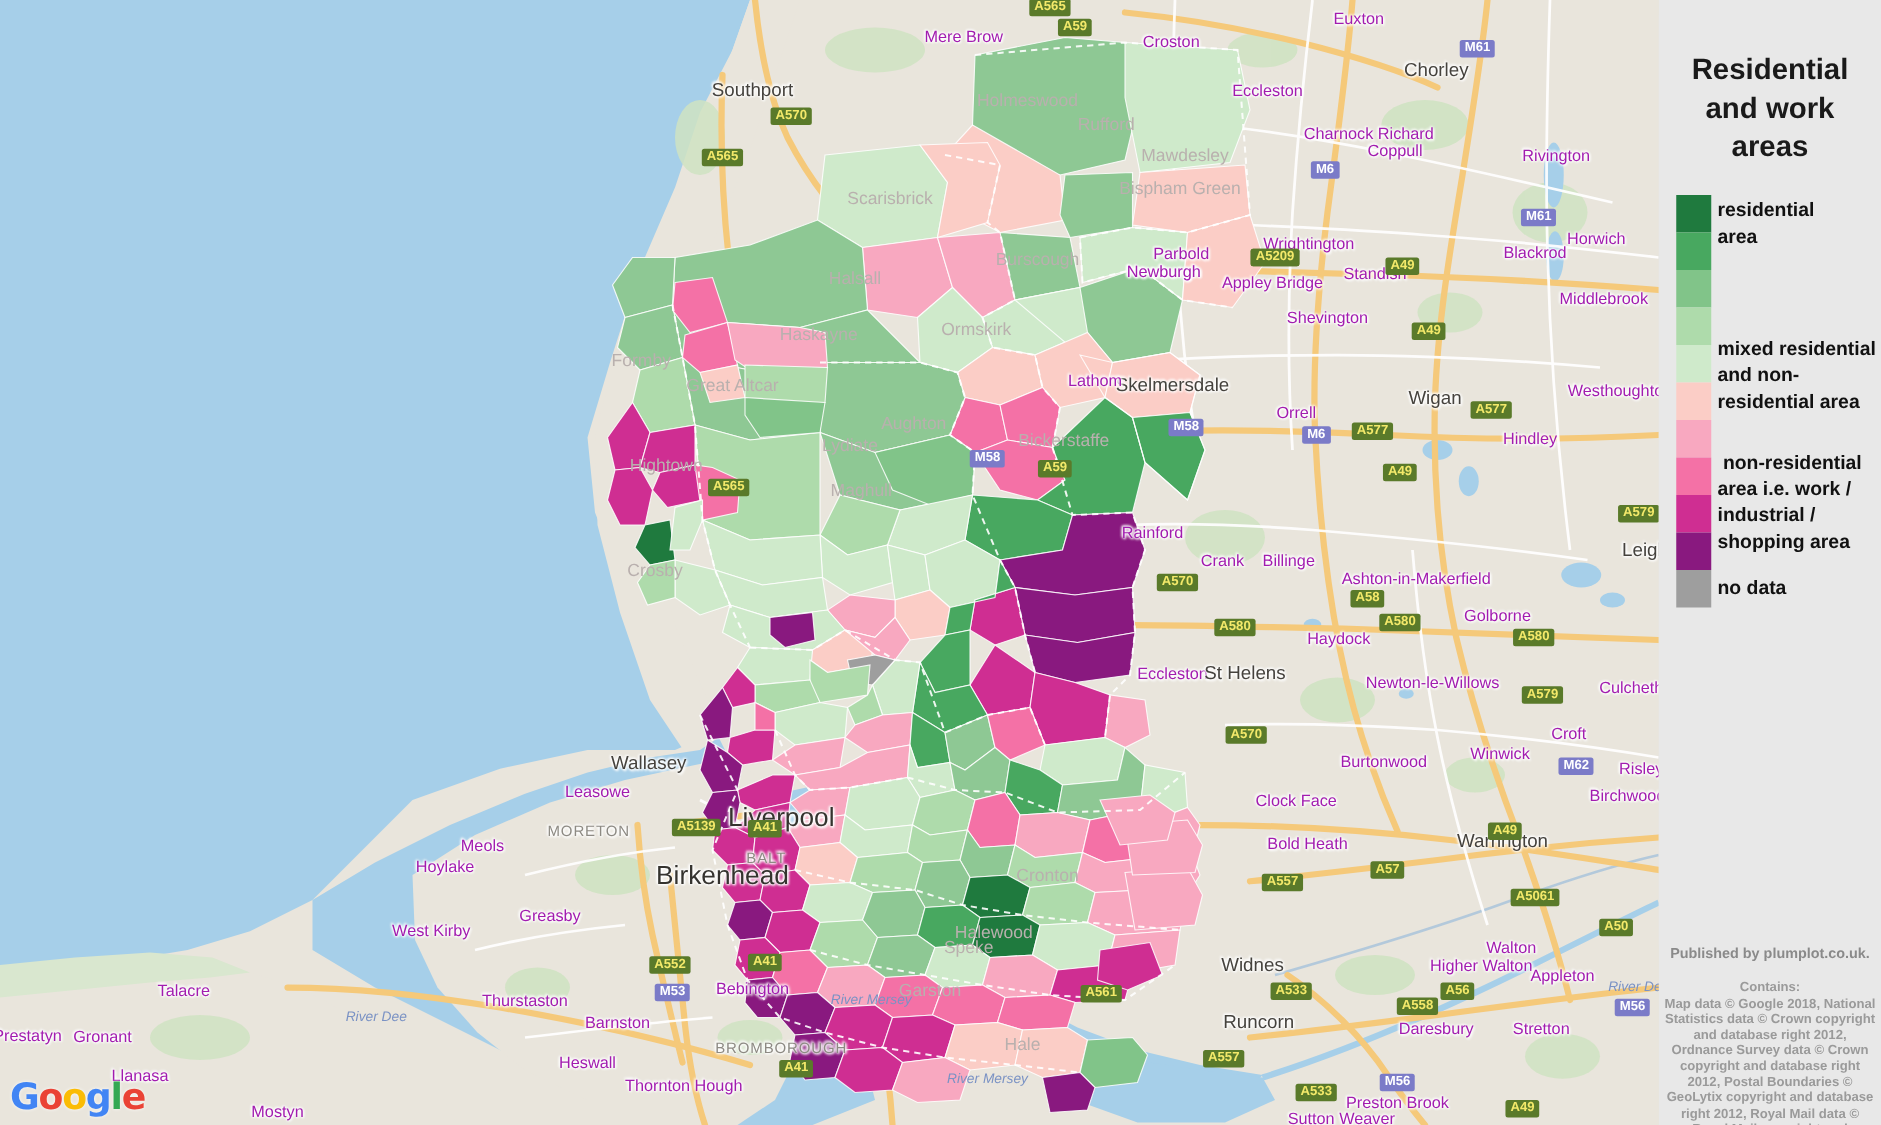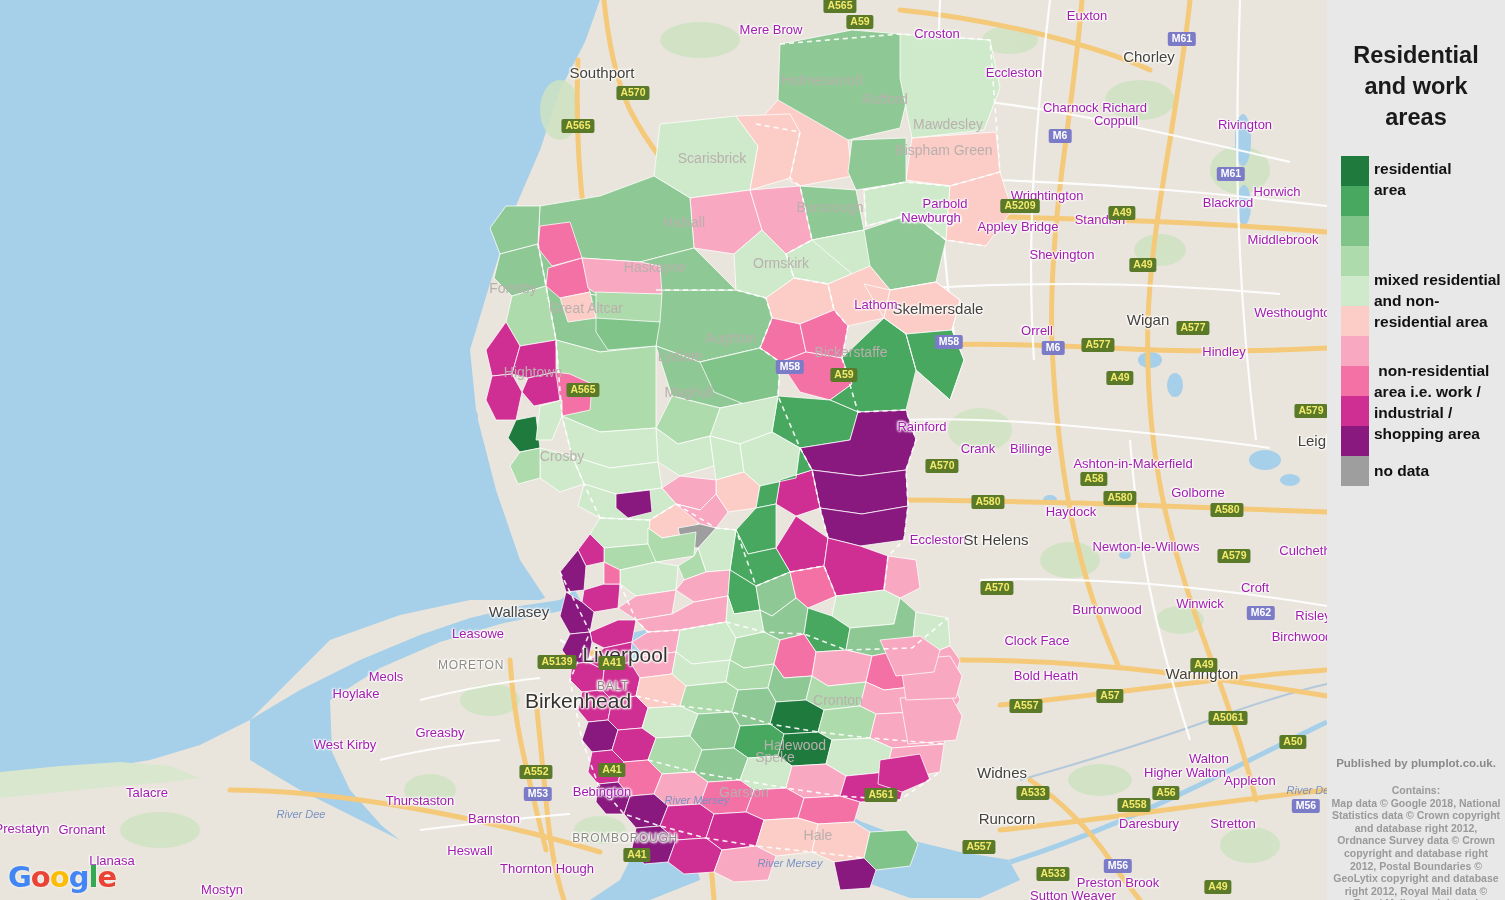--- a/index.html
+++ b/index.html
@@ -518,21 +518,21 @@
         <div class="lbl faint" style="left: 830px; top: 207px;">Burscough</div>
         <div class="lbl faint" style="left: 781px; top: 263px;">Ormskirk</div>
         <div class="lbl small" style="left: 876px; top: 304px;">Lathom</div>
         <div class="lbl faint" style="left: 851px; top: 352px;">Bickerstaffe</div>
         <div class="lbl faint" style="left: 731px; top: 338px;">Aughton</div>
         <div class="lbl faint" style="left: 680px; top: 356px;">Lydiate</div>
         <div class="lbl faint" style="left: 689px; top: 392px;">Maghull</div>
         <div class="lbl faint" style="left: 513px; top: 288px;">Formby</div>
         <div class="lbl faint" style="left: 586px; top: 308px;">Great Altcar</div>
         <div class="lbl faint" style="left: 533px; top: 372px;">Hightown</div>
-        <div class="lbl faint" style="left: 562px; top: 456px; text-align: center;">Crosby</div>
+        <div class="lbl faint" style="left: 524px; top: 456px; text-align: center;">Crosby</div>
         <div class="lbl faint" style="left: 822px; top: 80px;">Holmeswood</div>
         <div class="lbl faint" style="left: 885px; top: 99px;">Rufford</div>
         <div class="lbl faint" style="left: 948px; top: 124px;">Mawdesley</div>
         <div class="lbl faint" style="left: 944px; top: 150px;">Bispham Green</div>
         <div class="lbl small" style="left: 931px; top: 217px;">Newburgh</div>
         <div class="lbl faint" style="left: 795px; top: 745px;">Halewood</div>
         <div class="lbl faint" style="left: 818px; top: 835px;">Hale</div>
         <div class="lbl faint" style="left: 744px; top: 792px;">Garston</div>
         <div class="lbl faint" style="left: 775px; top: 757px;">Speke</div>
         <div class="lbl faint" style="left: 838px; top: 700px;">Cronton</div>

